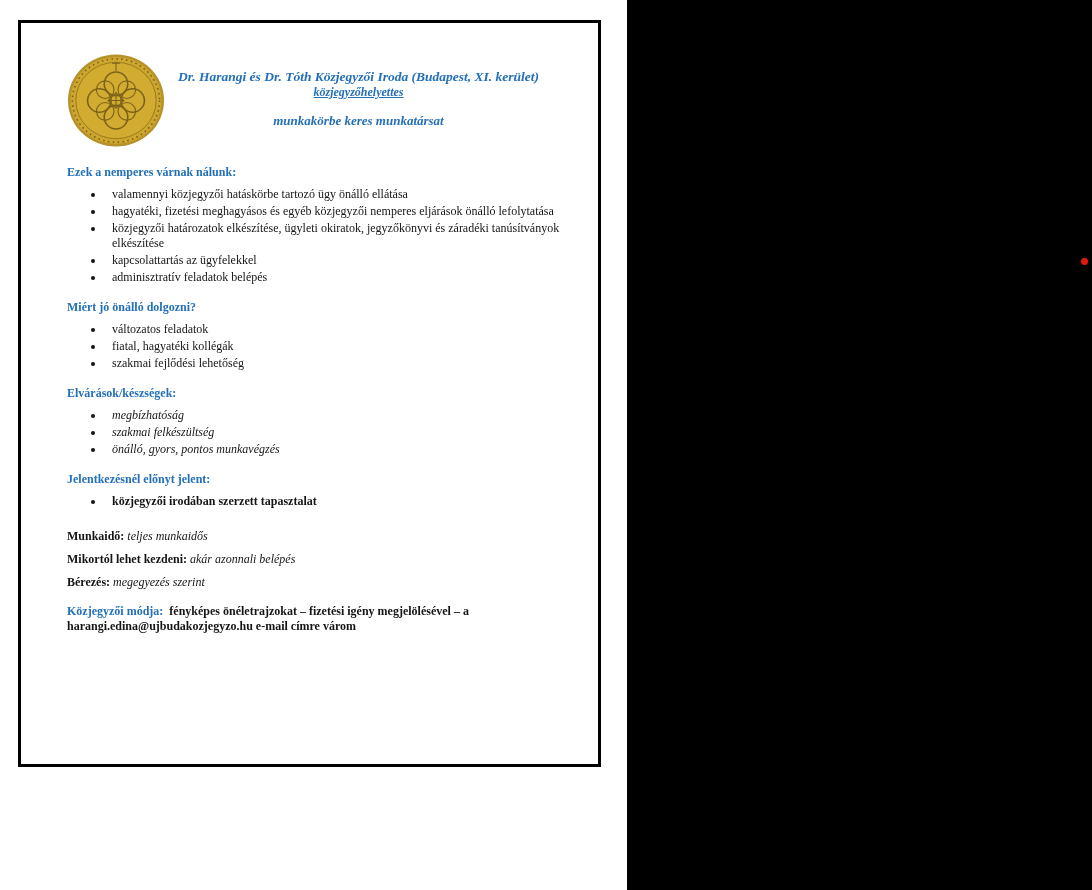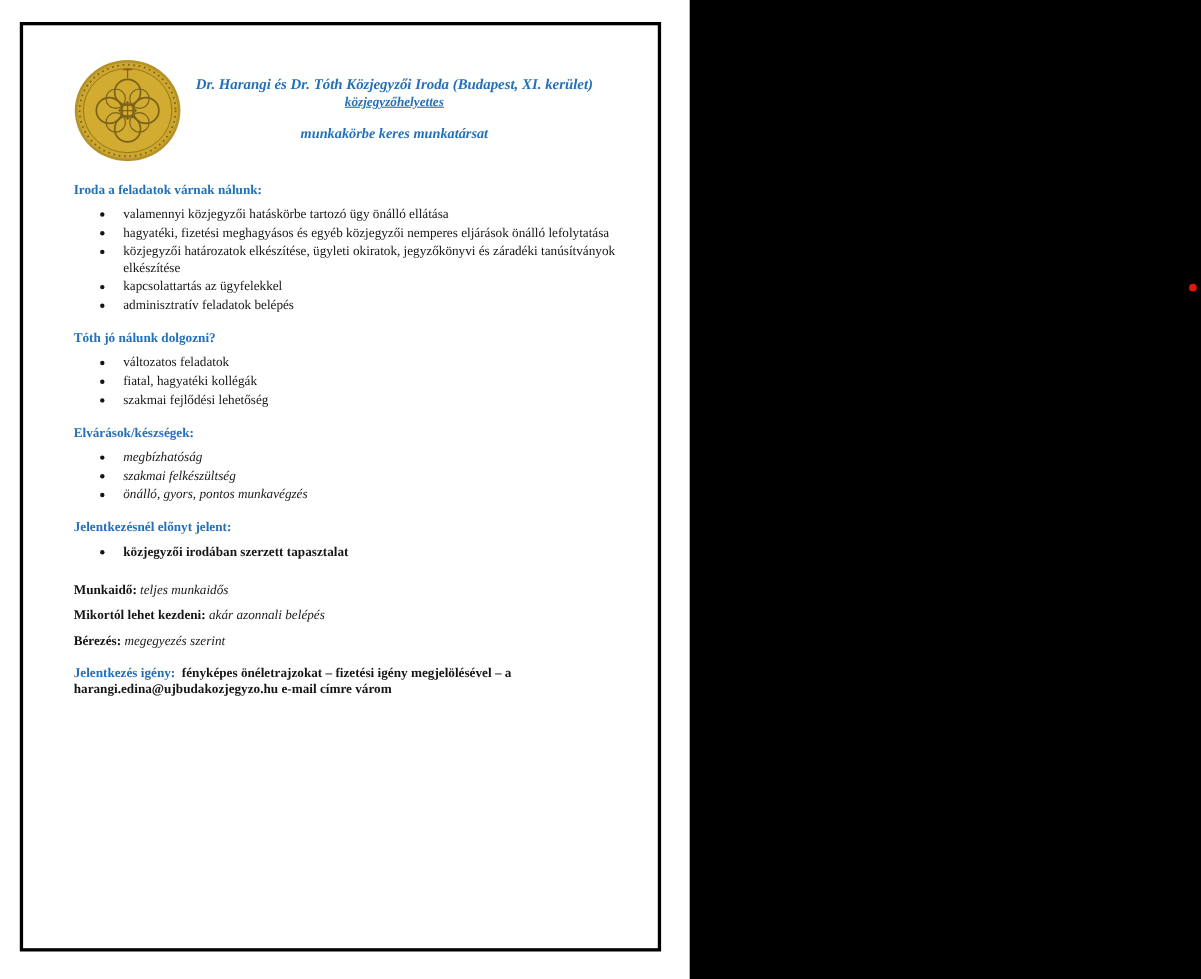--- a/index.html
+++ b/index.html
@@ -18,21 +18,21 @@
   }
   .stage{
     position:relative;width:1092px;height:890px;
     background:var(--bg-black);overflow:hidden;
   }
   .white-area{
     position:absolute;left:0;top:0;width:627px;height:890px;
     background:#ffffff;
   }
   .page{
-    position:absolute;left:18px;top:20px;width:583px;height:845px;
+    position:absolute;left:18px;top:20px;width:583px;height:747px;
     background:#ffffff;border:3px solid var(--page-border);
   }
   
   .header{display:flex;margin:30px 40px 0 46px;}
   .logo{width:98px;height:95px;flex:none;}
   .titles{
     flex:1;text-align:center;color:var(--accent-blue);
     font-style:italic;font-weight:bold;padding-right:6px;
   }
   .title-line1{font-size:13.5px;margin-top:16px;}
@@ -100,31 +100,31 @@
         <div class="titles">
           <div class="title-line1">Dr. Harangi és Dr. Tóth Közjegyzői Iroda (Budapest, XI. kerület)</div>
           <div class="title-line2">közjegyzőhelyettes</div>
           <div class="title-line3">munkakörbe keres munkatársat</div>
         </div>
       </div>
 
       <div class="content">
         <div id="sections">
             <div class="section">
-              <p class="heading">Iroda a feladatok várnak nálunk:</p>
+              <p class="heading">Ezek a nemperes várnak nálunk:</p>
               <ul class="bullets normal">
                 <li>valamennyi közjegyzői hatáskörbe tartozó ügy önálló ellátása</li>
                 <li>hagyatéki, fizetési meghagyásos és egyéb közjegyzői nemperes eljárások önálló lefolytatása</li>
                 <li>közjegyzői határozatok elkészítése, ügyleti okiratok, jegyzőkönyvi és záradéki tanúsítványok elkészítése</li>
                 <li>kapcsolattartás az ügyfelekkel</li>
                 <li>adminisztratív feladatok belépés</li>
               </ul>
             </div>
             <div class="section">
-              <p class="heading">Tóth jó nálunk dolgozni?</p>
+              <p class="heading">Miért jó önálló dolgozni?</p>
               <ul class="bullets normal">
                 <li>változatos feladatok</li>
                 <li>fiatal, hagyatéki kollégák</li>
                 <li>szakmai fejlődési lehetőség</li>
               </ul>
             </div>
             <div class="section">
               <p class="heading">Elvárások/készségek:</p>
               <ul class="bullets italic">
                 <li>megbízhatóság</li>
@@ -138,20 +138,20 @@
                 <li>közjegyzői irodában szerzett tapasztalat</li>
               </ul>
             </div>
           </div>
         <div id="details" class="details">
             <p class="detail-row"><span class="detail-label">Munkaidő: </span><span class="detail-value">teljes munkaidős</span></p>
             <p class="detail-row"><span class="detail-label">Mikortól lehet kezdeni: </span><span class="detail-value">akár azonnali belépés</span></p>
             <p class="detail-row"><span class="detail-label">Bérezés: </span><span class="detail-value">megegyezés szerint</span></p>
           </div>
         <p class="apply">
-          <span class="apply-label">Jelentkezés igény:</span><span>fényképes önéletrajzokat – fizetési igény megjelölésével – a harangi.edina@ujbudakozjegyzo.hu e-mail címre várom</span>
+          <span class="apply-label">Közjegyzői módja:</span><span>fényképes önéletrajzokat – fizetési igény megjelölésével – a harangi.edina@ujbudakozjegyzo.hu e-mail címre várom</span>
         </p>
       </div>
 
     </div>
   </div>
   <div class="red-dot"></div>
 </div>
 
 </body></html>

